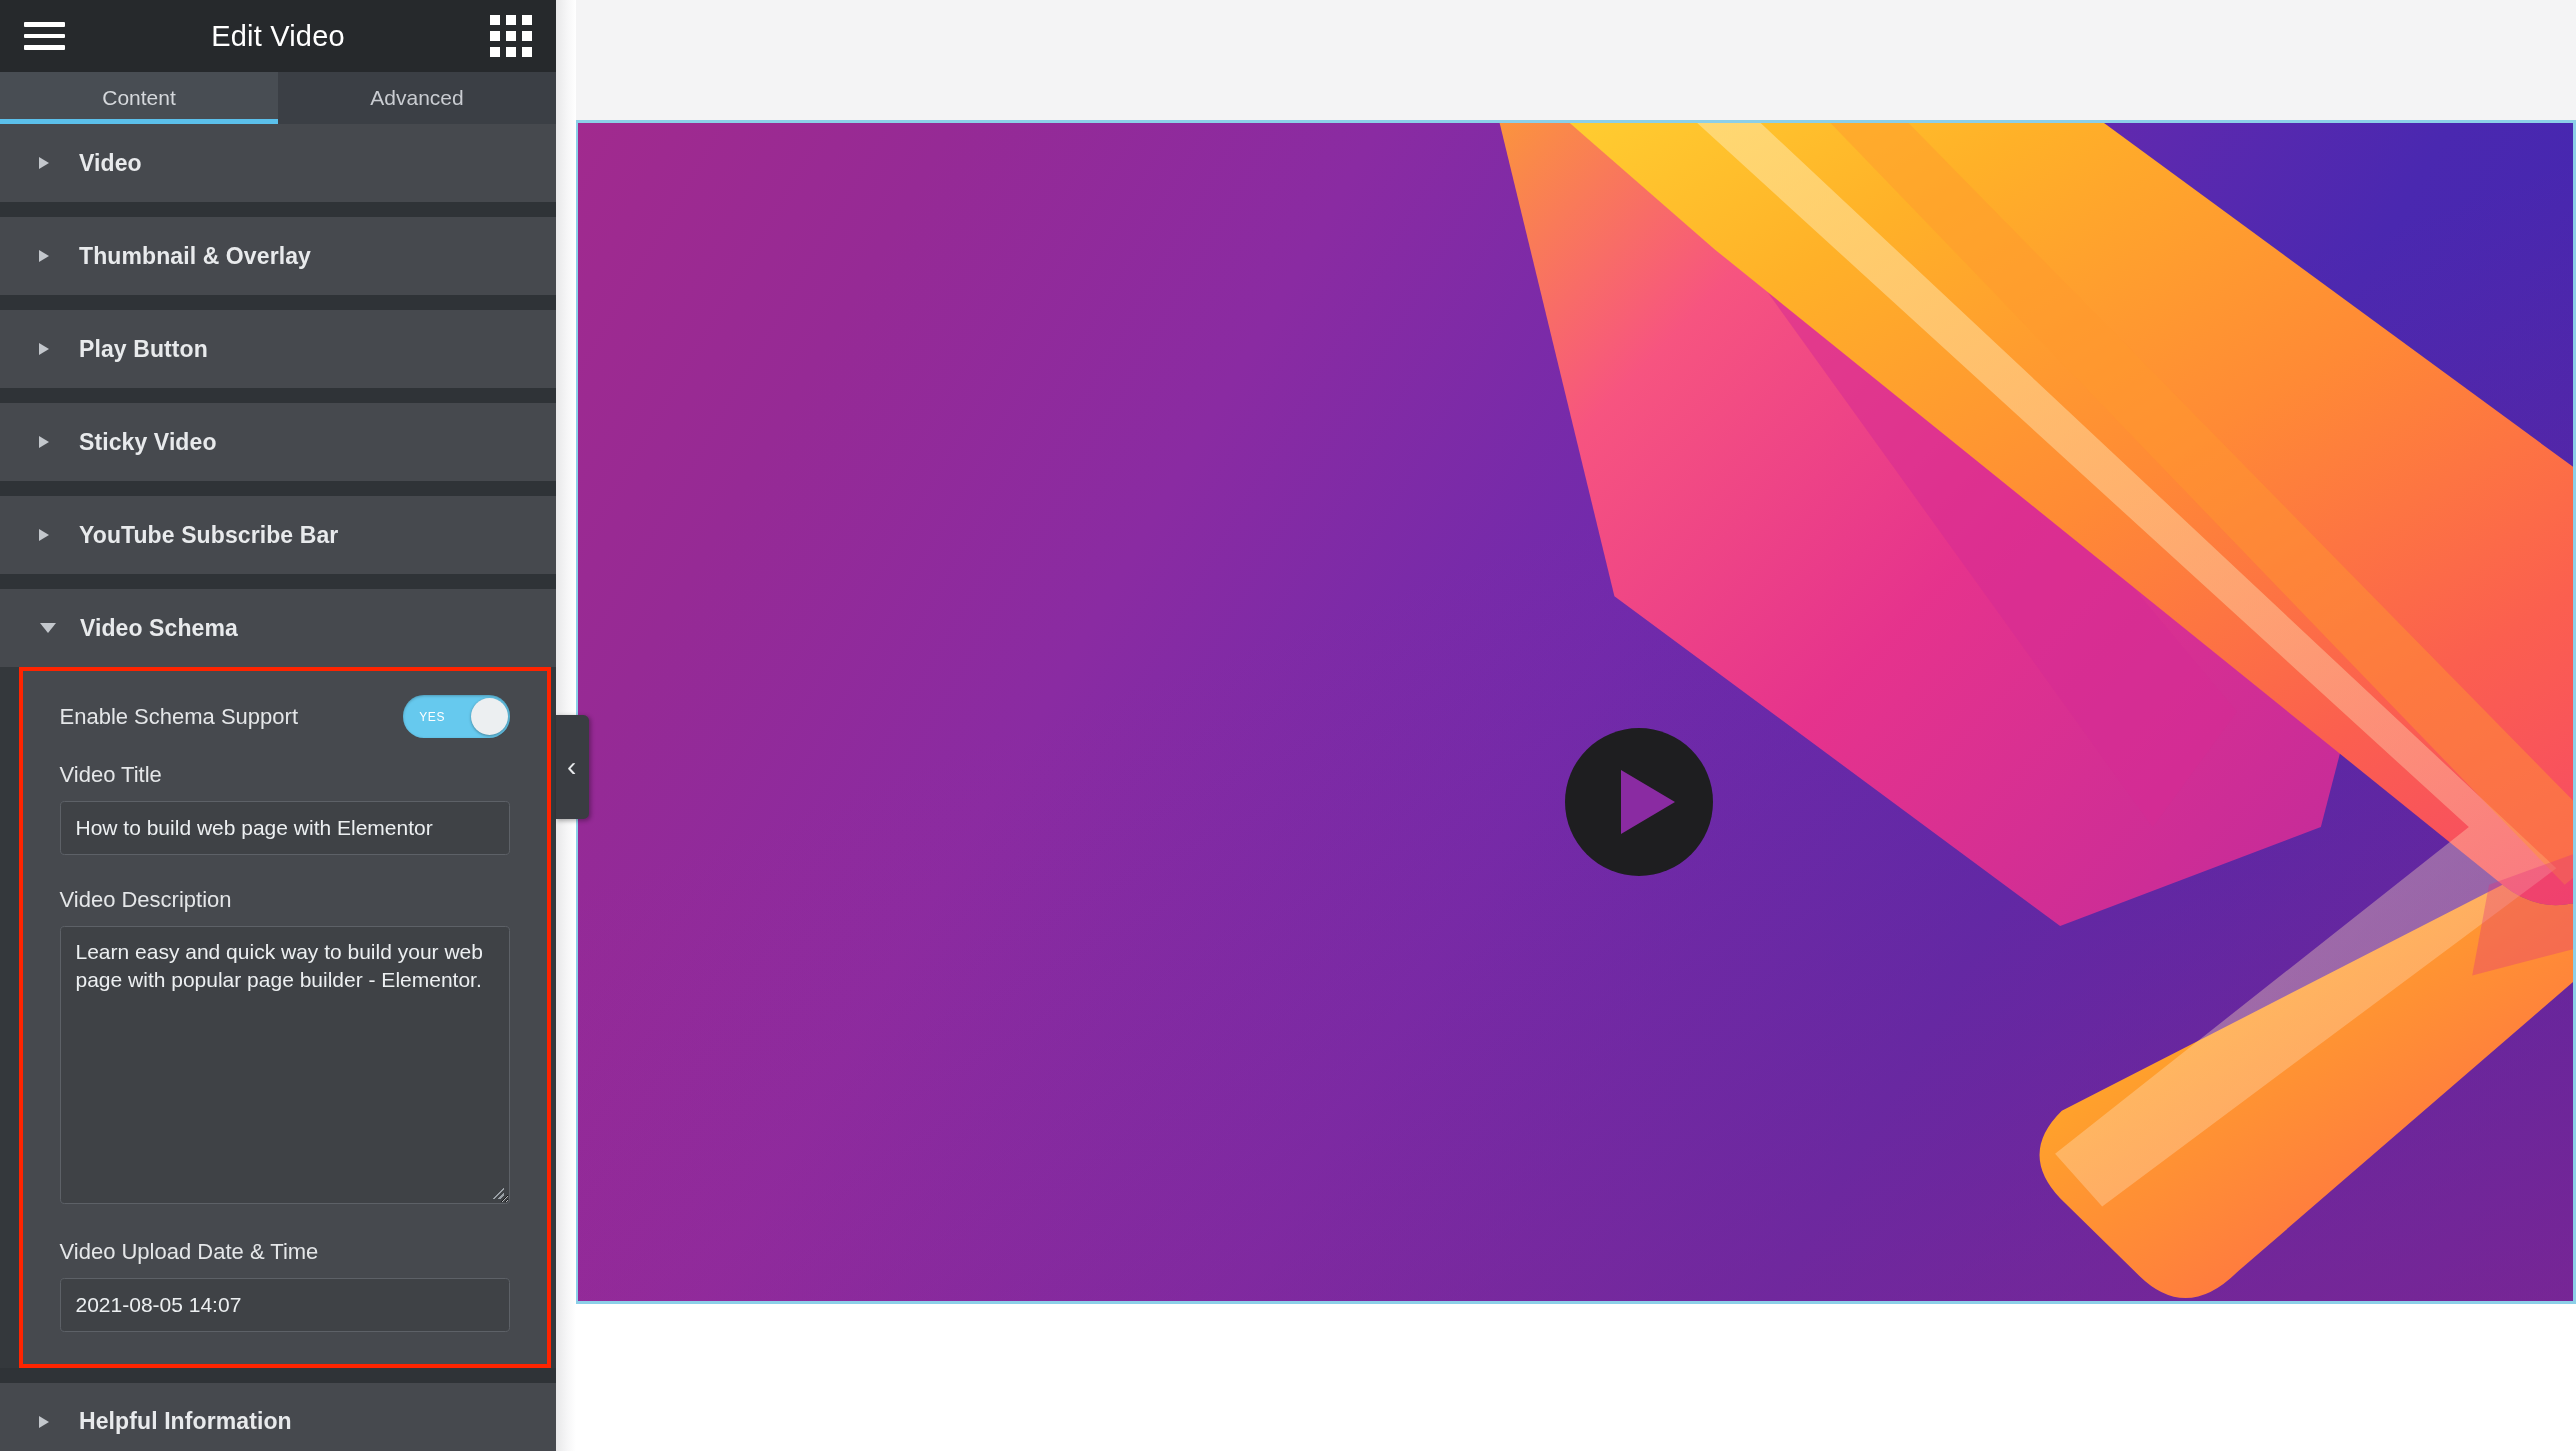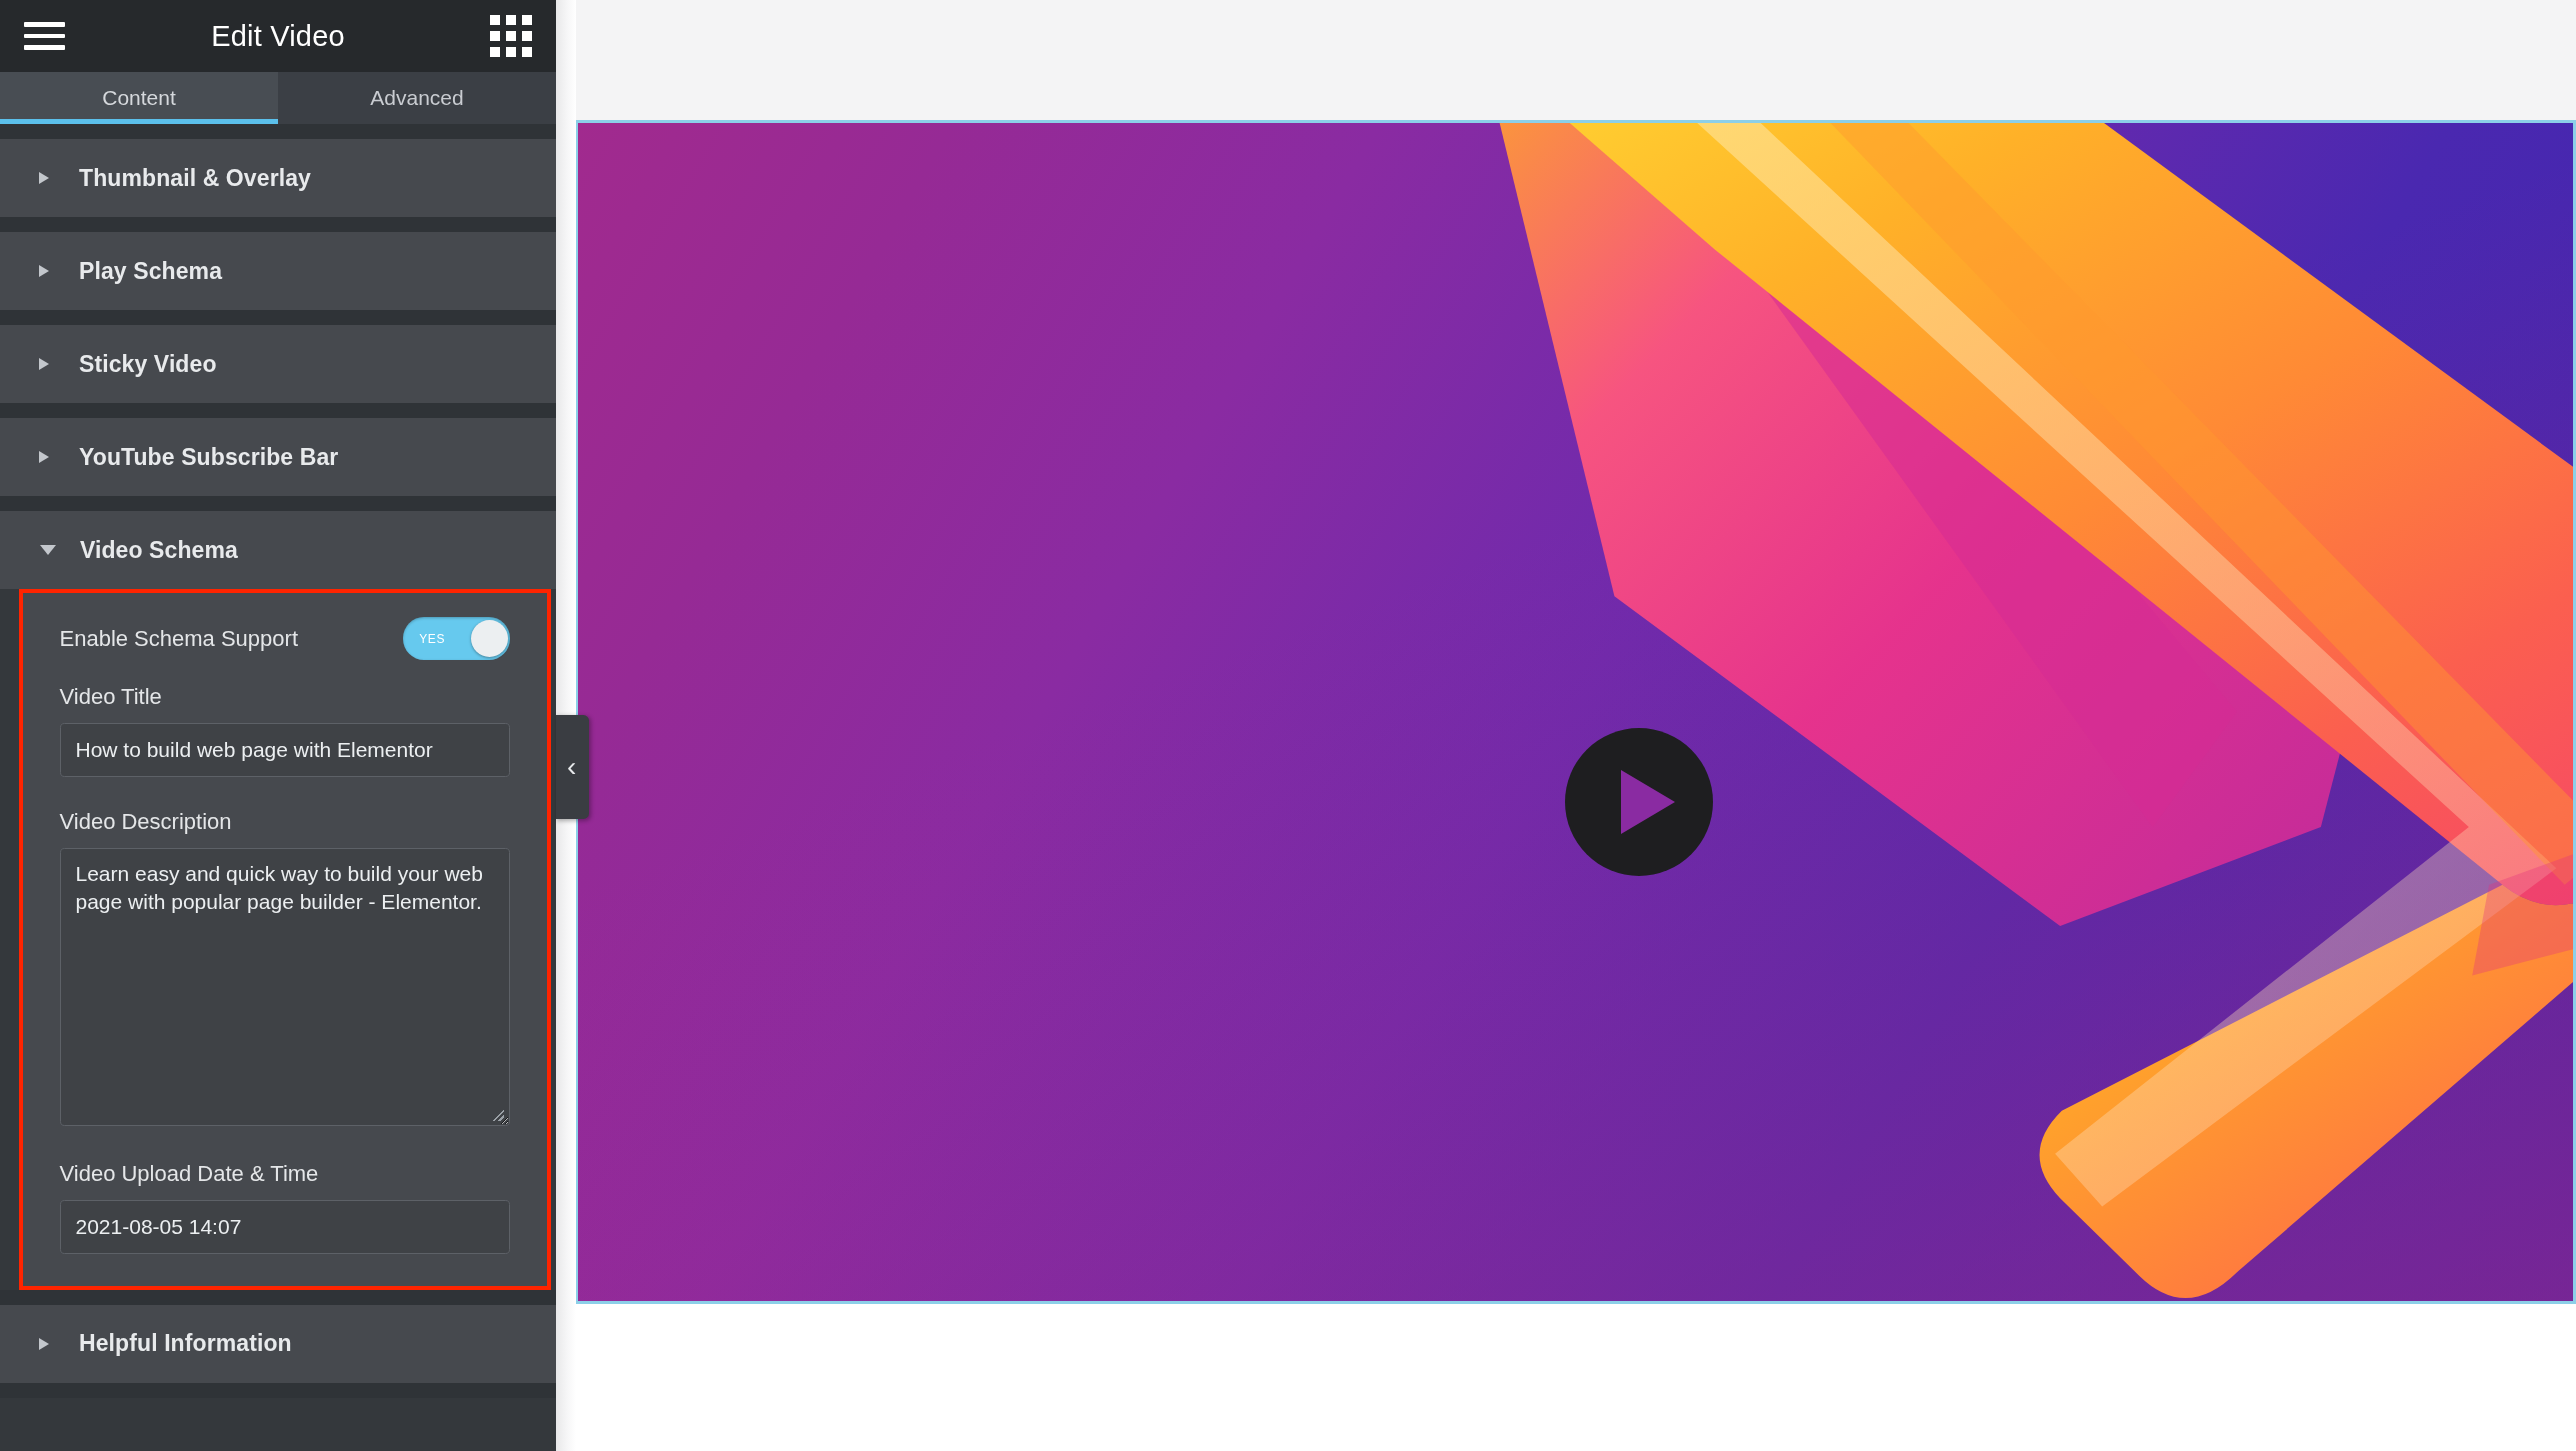--- a/index.html
+++ b/index.html
@@ -202,31 +202,35 @@
       </div>
     </div>
 
     <div class="tabs">
       <div class="tab active">Content</div>
       <div class="tab inactive">Advanced</div>
     </div>
 
     <div class="sections">
 
+      <div class="section-head">
+        <span class="chev"></span>
+        <span class="section-title">Video</span>
+      </div>
       <div class="section-sep"></div>
 
       <div class="section-head">
         <span class="chev"></span>
         <span class="section-title">Thumbnail &amp; Overlay</span>
       </div>
       <div class="section-sep"></div>
 
       <div class="section-head">
         <span class="chev"></span>
-        <span class="section-title">Play Schema</span>
+        <span class="section-title">Play Button</span>
       </div>
       <div class="section-sep"></div>
 
       <div class="section-head">
         <span class="chev"></span>
         <span class="section-title">Sticky Video</span>
       </div>
       <div class="section-sep"></div>
 
       <div class="section-head">

